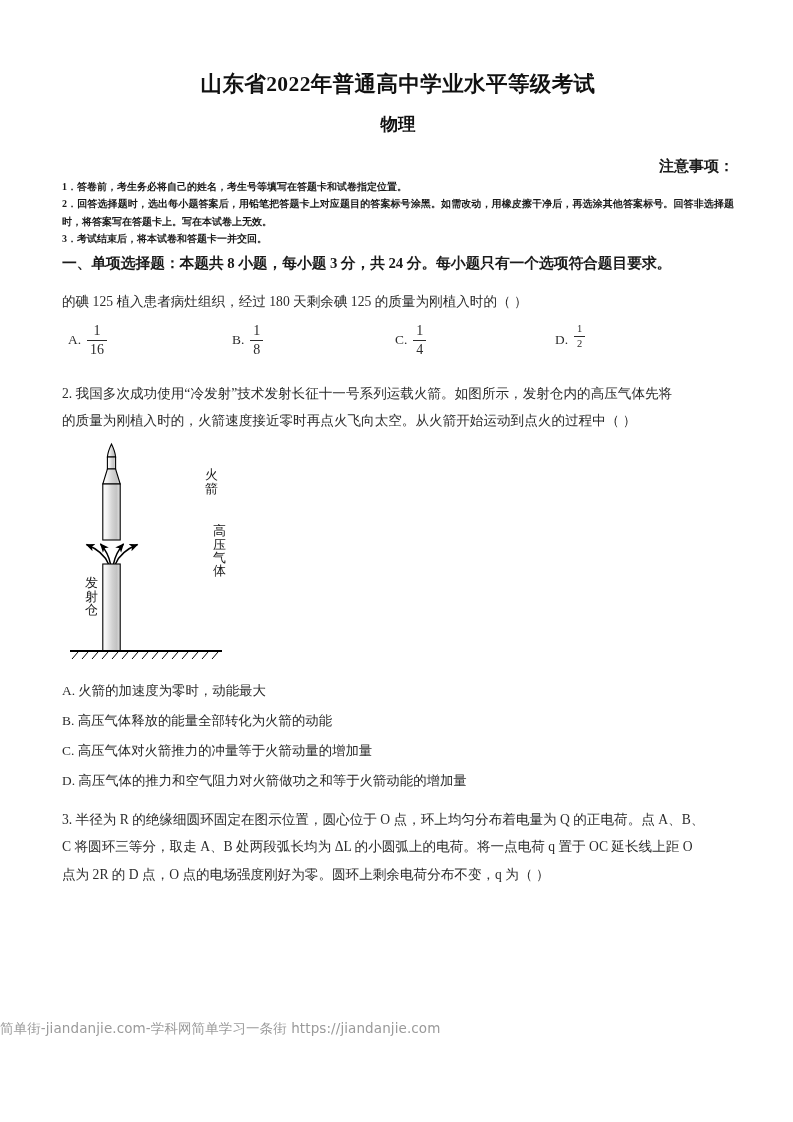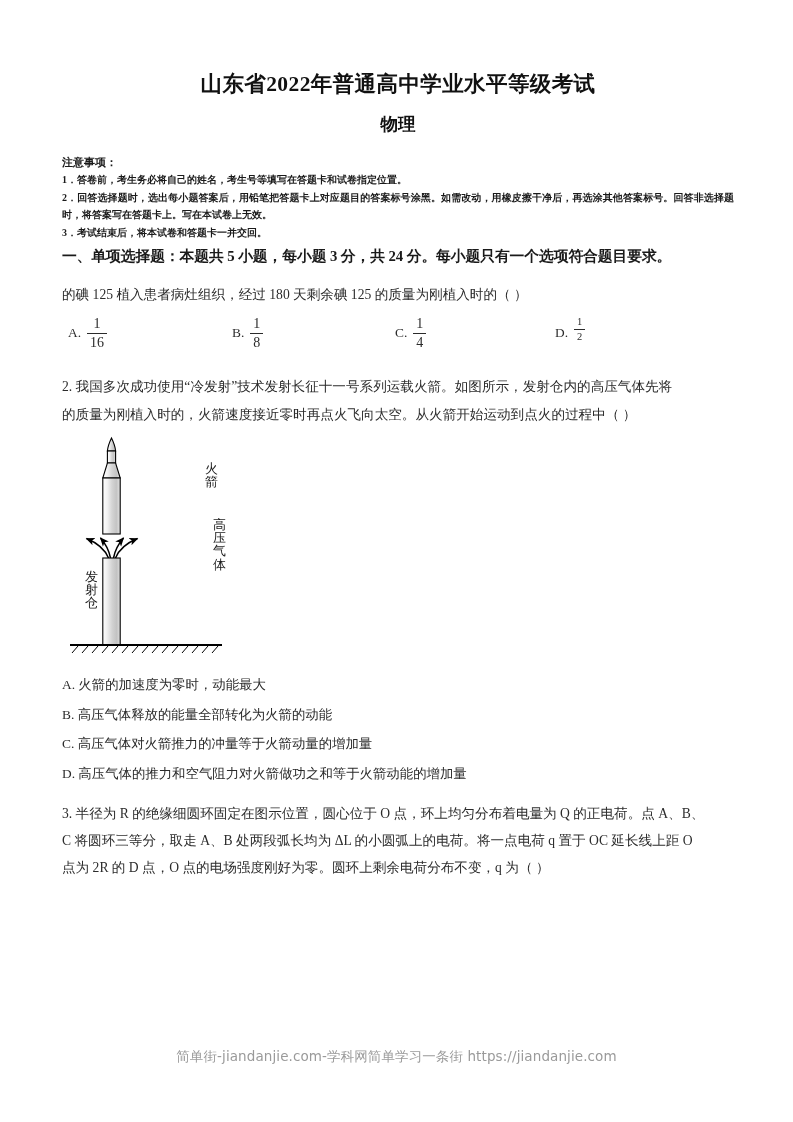--- a/index.html
+++ b/index.html
@@ -48,24 +48,25 @@
     margin: 0;
     padding-top: 11px;
     color: #111;
   }
 
   
   .notice-wrap {
     margin-top: 16px;
   }
   .notice-heading {
-    font-size: 11px;
+    font-size: 15px;
     font-weight: bold;
     line-height: 1.62;
     margin: 0;
+    text-align: right;
   }
   .notice-item {
     font-size: 10px;
     font-weight: bold;
     line-height: 1.75;
     margin: 0;
     text-align: justify;
     text-justify: inter-ideograph;
   }
 
@@ -159,23 +160,22 @@
   }
   .fig-label span { display: block; }
   #lbl-rocket { left: 142px; top: 28px; }
   #lbl-gas    { left: 150px; top: 84px; }
   #lbl-bay    { left: 22px;  top: 136px; }
 
   
   .footer-watermark {
     position: absolute;
     left: 0;
-    top: 1048px;
+    top: 1020px;
     width: 793px;
-    text-align: center;
     font-size: 13.5px;
     color: #9a9a9a;
     font-family: "DejaVu Sans", "Liberation Sans", sans-serif;
     letter-spacing: 0.1px;
   }
 </style>
 </head>
 <body>
 
 <div class="page">
@@ -185,21 +185,21 @@
     <h1 class="doc-title">山东省2022年普通高中学业水平等级考试</h1>
     <h2 class="doc-subtitle">物理</h2>
 
     <div class="notice-wrap">
       <p class="notice-heading">注意事项：</p>
       <p class="notice-item">1．答卷前，考生务必将自己的姓名，考生号等填写在答题卡和试卷指定位置。</p>
       <p class="notice-item">2．回答选择题时，选出每小题答案后，用铅笔把答题卡上对应题目的答案标号涂黑。如需改动，用橡皮擦干净后，再选涂其他答案标号。回答非选择题时，将答案写在答题卡上。写在本试卷上无效。</p>
       <p class="notice-item">3．考试结束后，将本试卷和答题卡一并交回。</p>
     </div>
 
-    <p class="section-heading">一、单项选择题：本题共 5 小题，每小题 3 分，共 24 分。每小题只有一个选项符合题目要求。</p>
+    <p class="section-heading">一、单项选择题：本题共 8 小题，每小题 3 分，共 24 分。每小题只有一个选项符合题目要求。</p>
 
     <div class="question">
       <p class="q-stem">的碘 125 植入患者病灶组织，经过 180 天剩余碘 125 的质量为刚植入时的（        ）</p>
 
       <div class="opt-row-inline">
 
         <div class="opt-frac" style="left:6px;">
           <span class="lbl">A.</span>
           <span class="frac">
             <span class="num">1</span>

